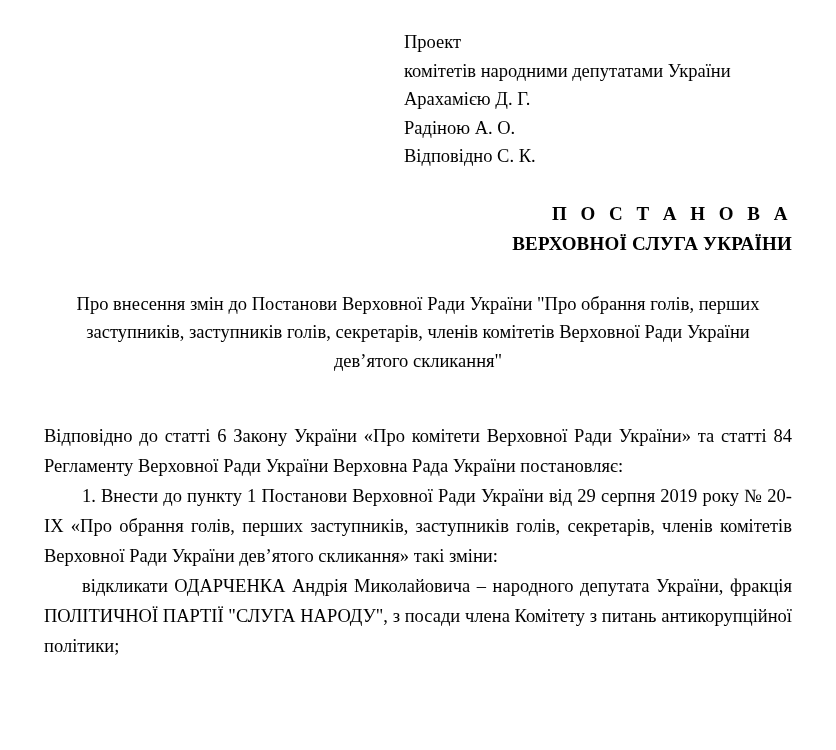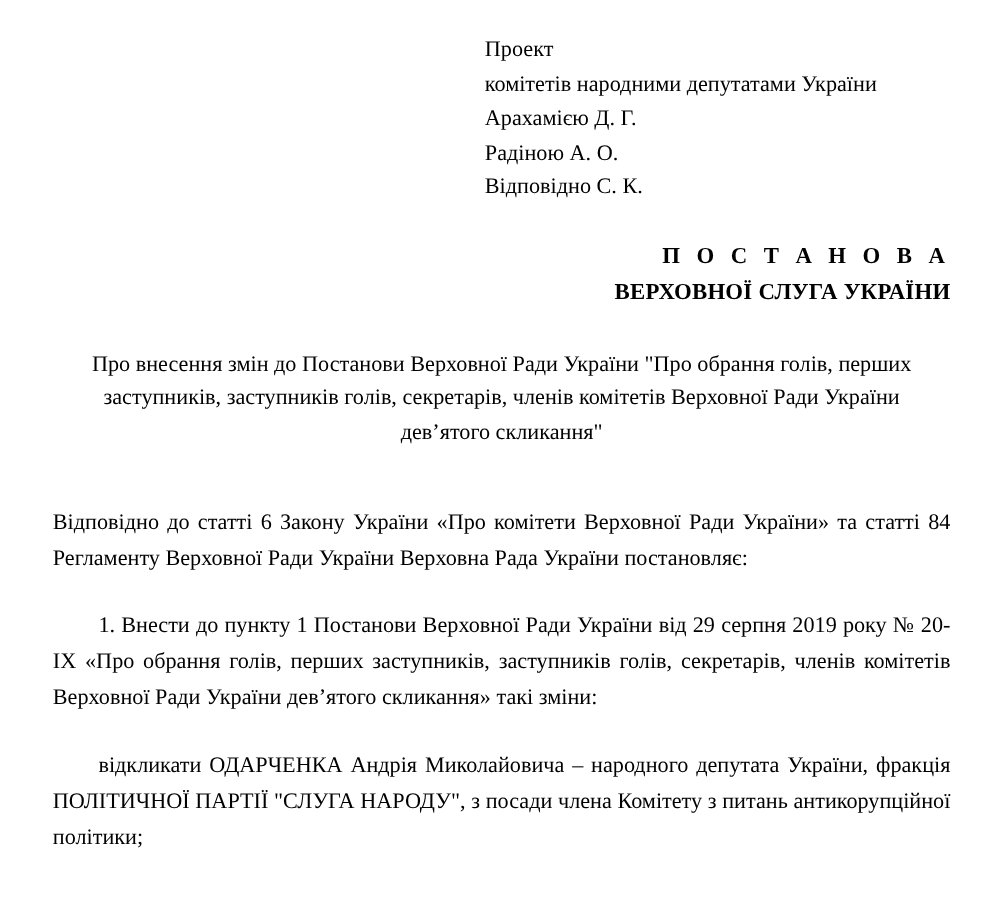--- a/index.html
+++ b/index.html
@@ -59,21 +59,20 @@
     margin-top: 46px;
     font-size: 18.5px;
     line-height: 30px;
   }
   p.para {
     margin: 0 0 0 0;
     text-align: justify;
     text-justify: inter-word;
   }
   p.para + p.para {
-    margin-top: 26px;
   }
   p.indent {
     text-indent: 38px;
   }
 </style>
 </head>
 <body>
 
 <div class="page">
 

